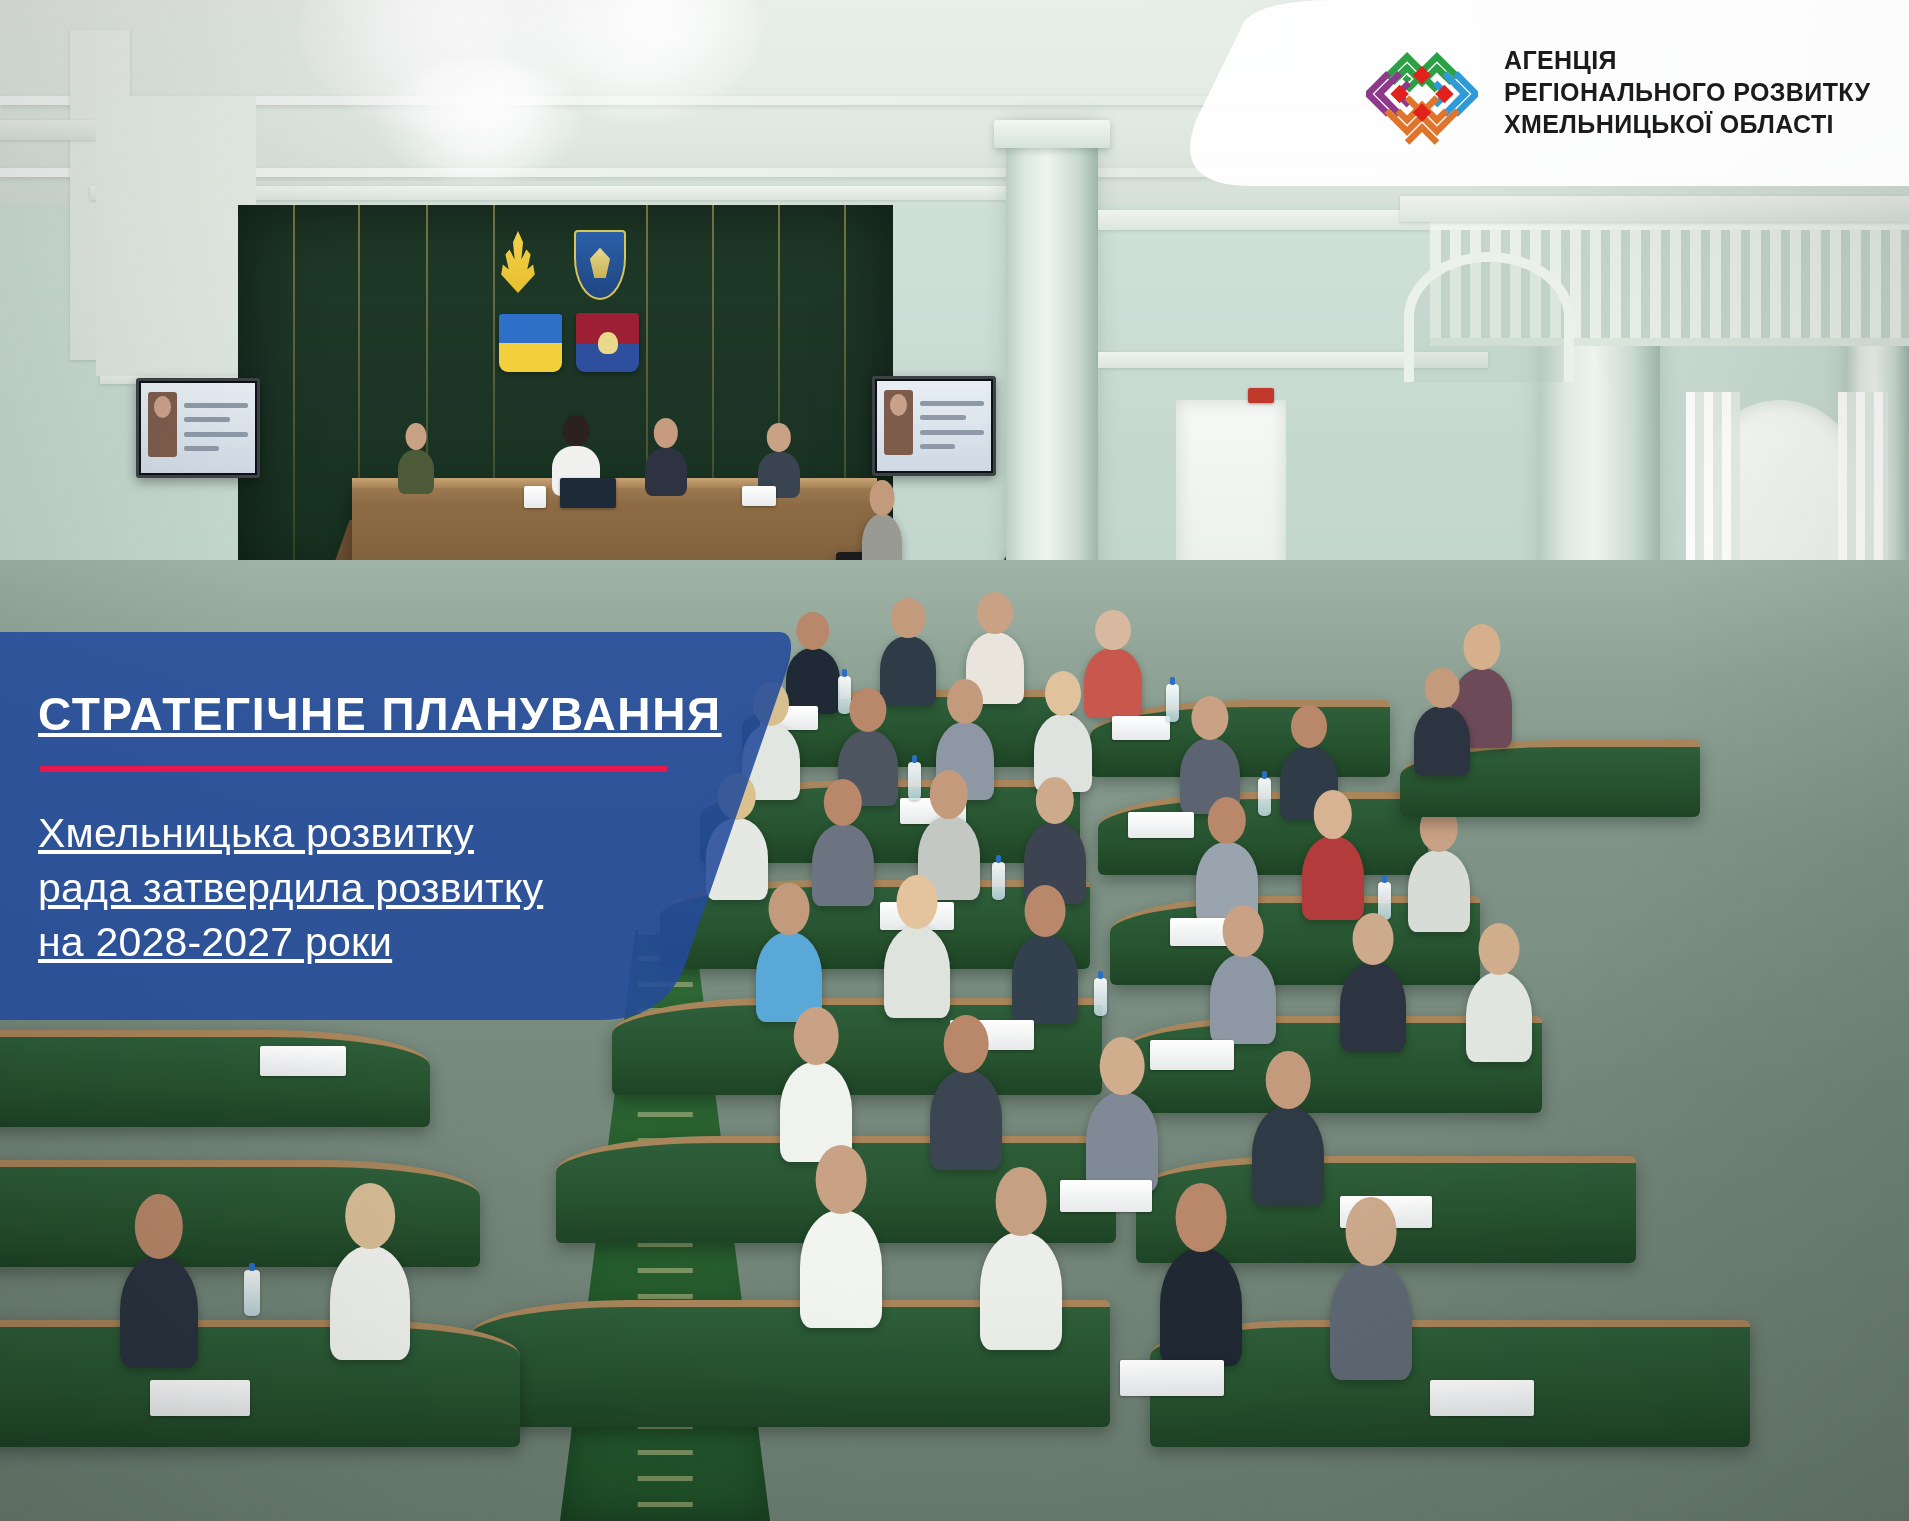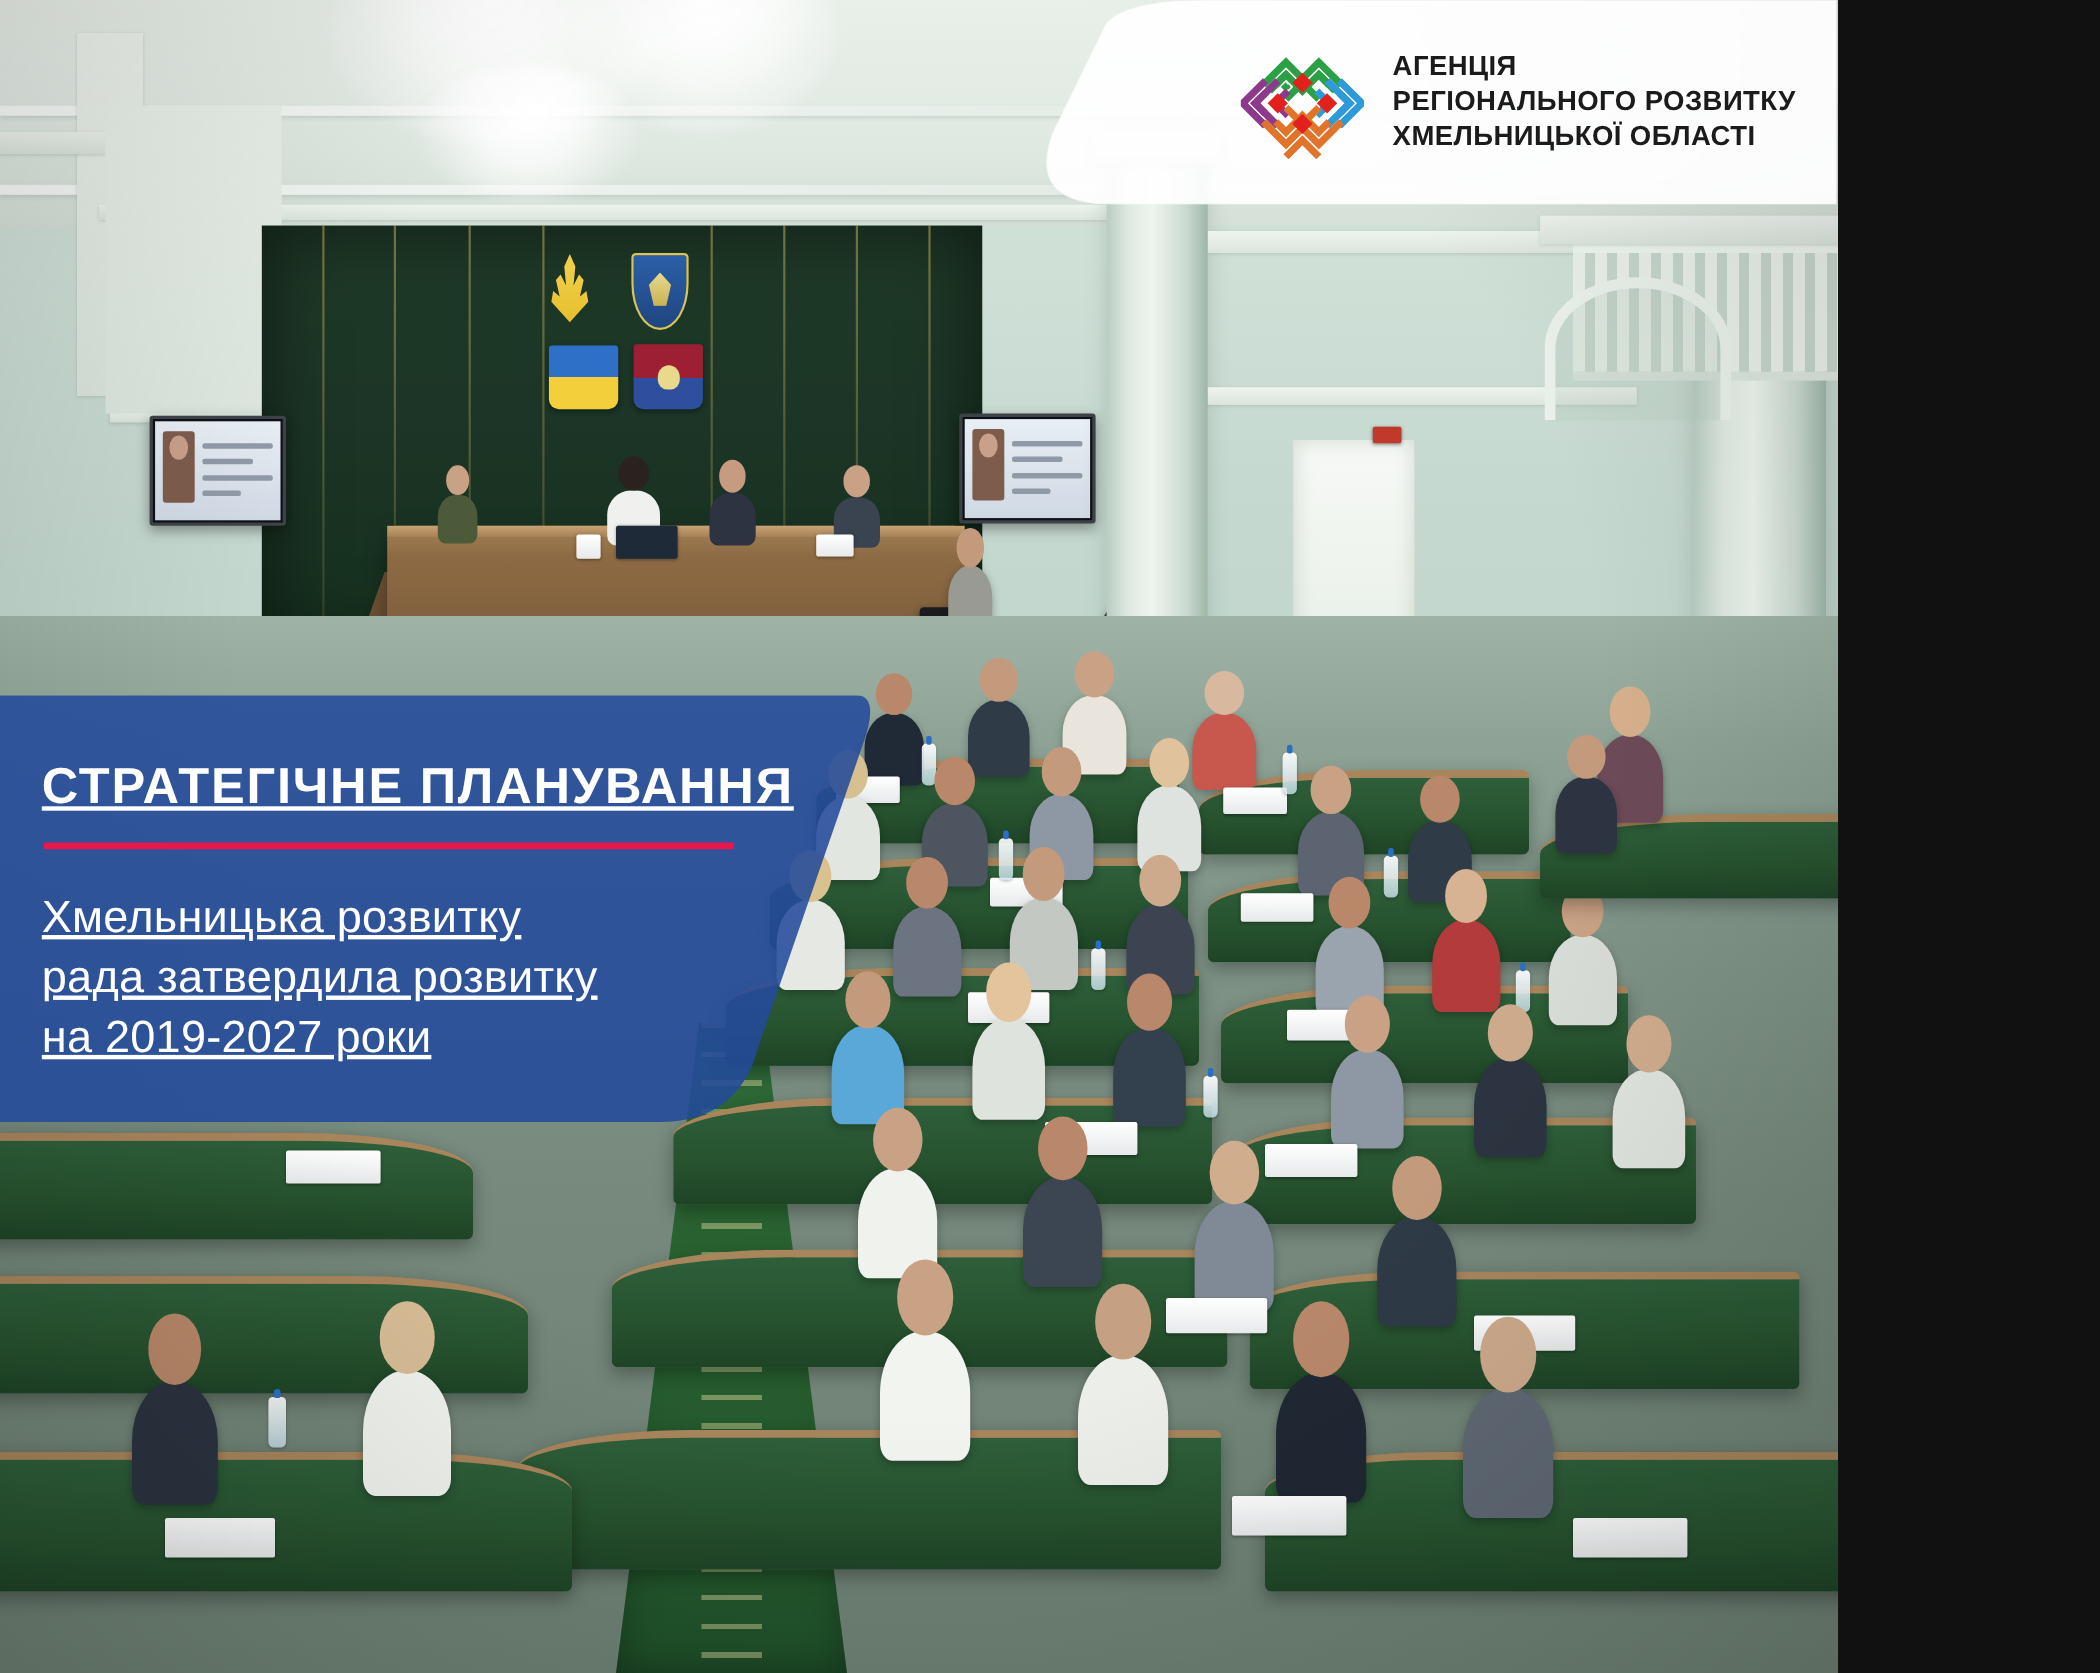--- a/index.html
+++ b/index.html
@@ -1,23 +1,23 @@
 <!DOCTYPE html>
 <html lang="uk"><head>
 <meta charset="utf-8">
 <style>
   html,body{margin:0;padding:0;background:#111;}
   body{font-family:"Liberation Sans", sans-serif;}
 
   .stage{
     position:relative;
-    width:1671px;
+    width:1909px;
     height:1521px;
     overflow:hidden;
-    background:#404040;
+    background:#d946ef;
   }
 
   
   .photo{position:absolute;inset:0;overflow:hidden;}
 
   
   .wall{
     position:absolute;left:0;top:0;width:100%;height:700px;
     background:
       linear-gradient(180deg,#dfe8e2 0%,#d2e0d8 14%,#cfe0d7 34%,#c6d9d0 62%,#bed4cb 100%);
@@ -558,18 +558,18 @@
     </div>
   </div>
 
   <div class="panel">
     <div class="panel-pad">
       <h1 class="headline">СТРАТЕГІЧНЕ ПЛАНУВАННЯ</h1>
       <div class="rule"></div>
       <p class="body-text">
         <span class="ln">Хмельницька розвитку</span>
         <span class="ln">рада затвердила розвитку</span>
-        <span class="ln">на 2019-2027 роки</span>
+        <span class="ln">на 2028-2027 роки</span>
       </p>
     </div>
   </div>
 
 </div>
 
 </body></html>

